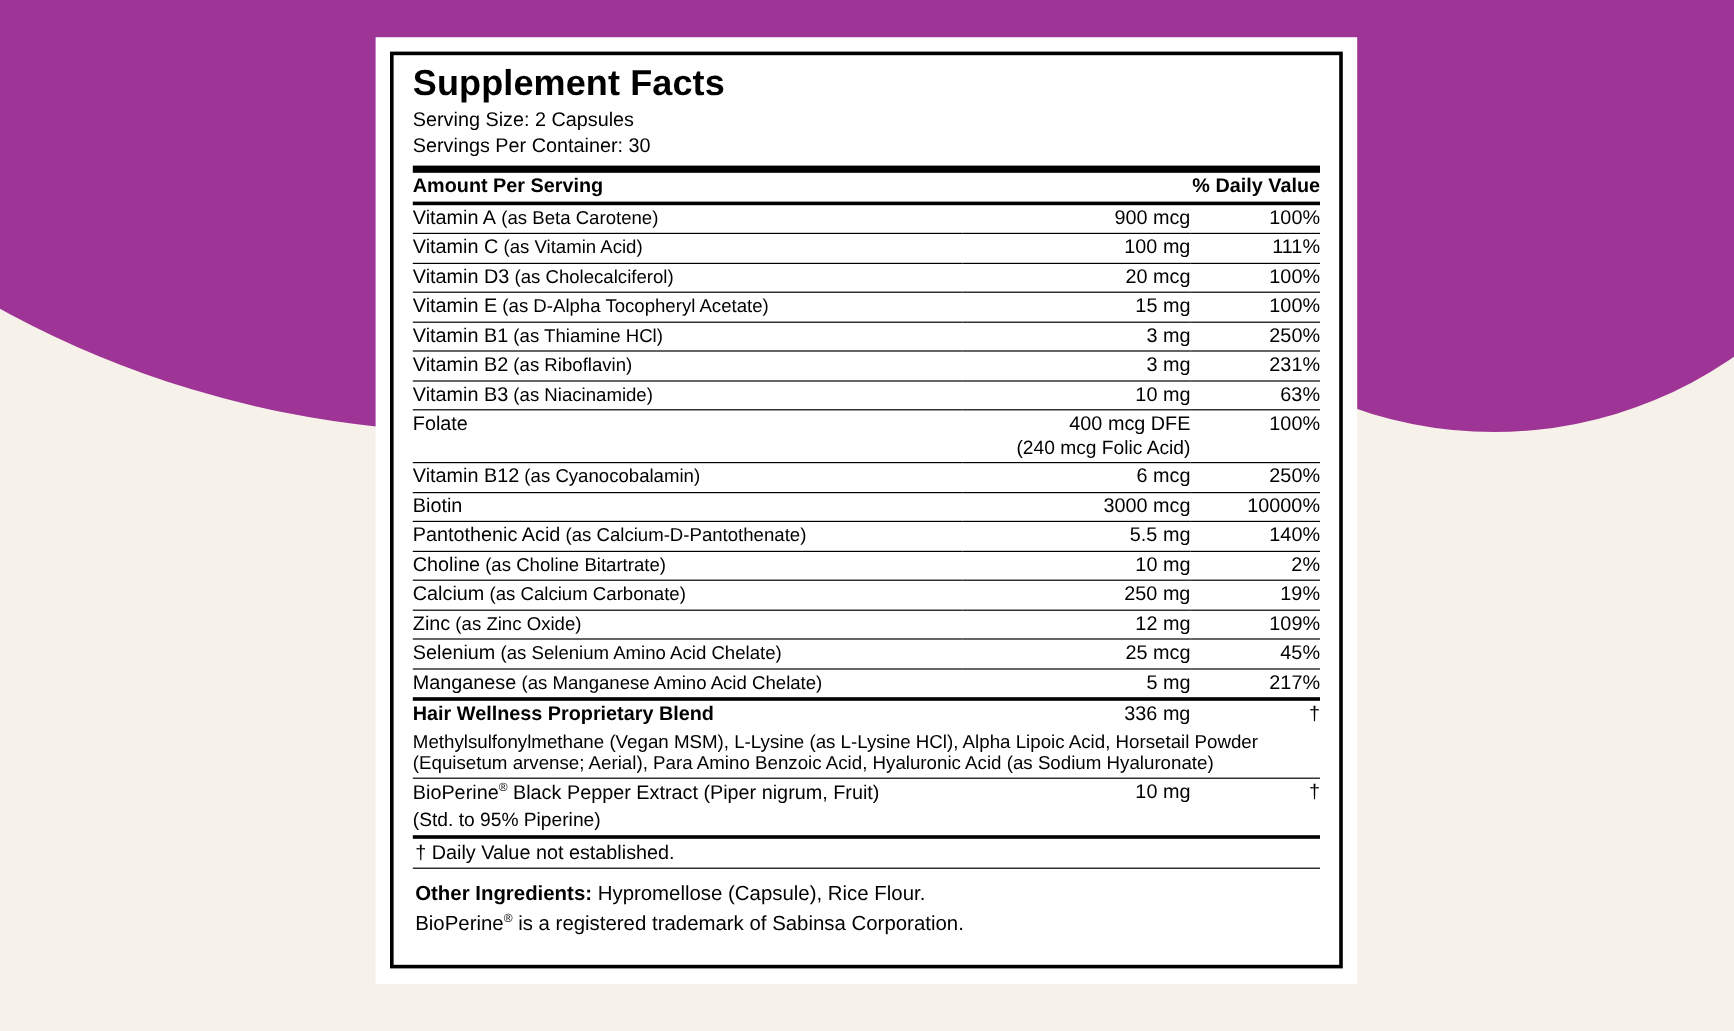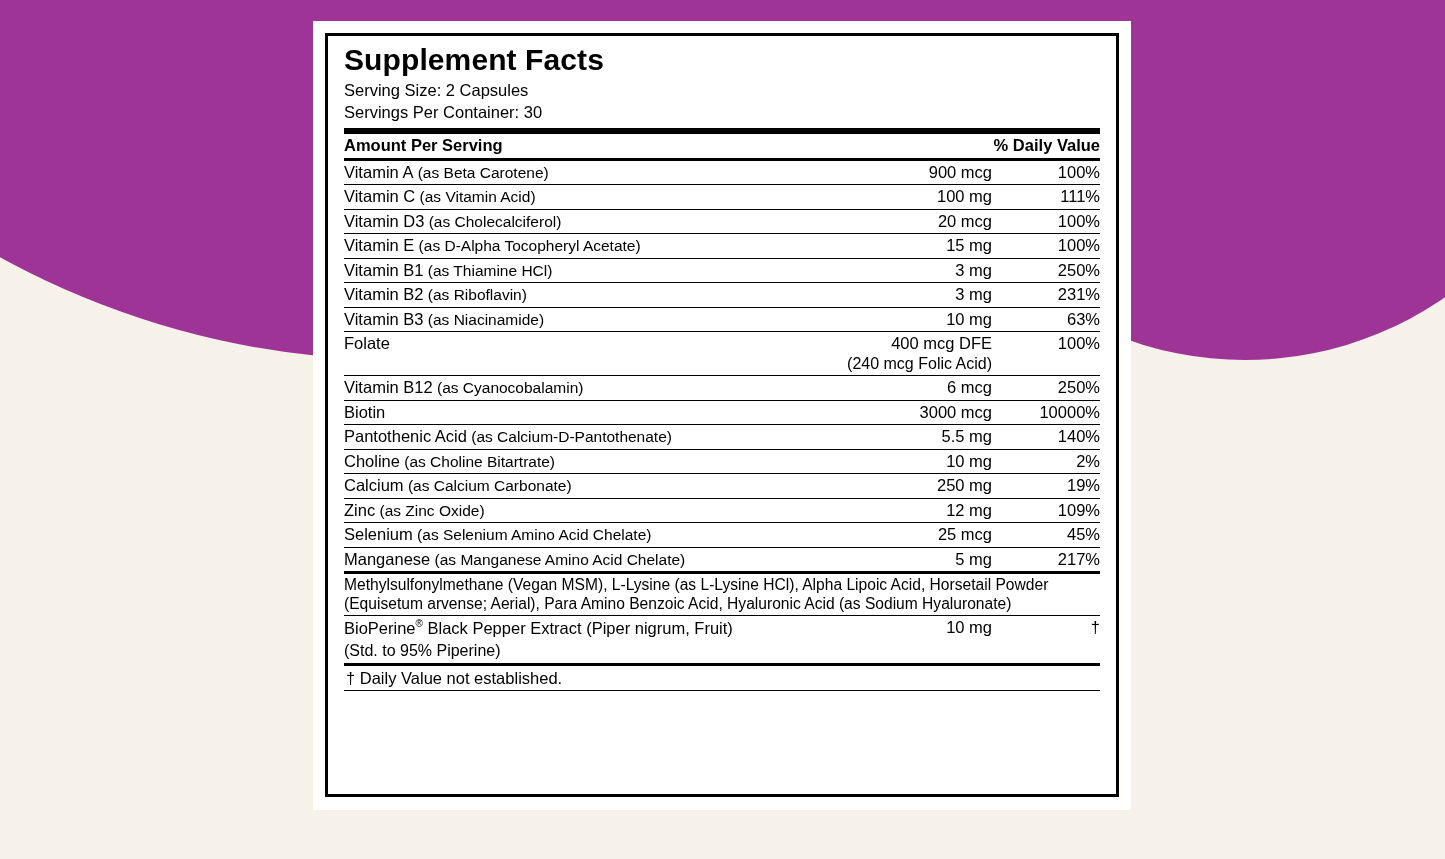--- a/index.html
+++ b/index.html
@@ -37,21 +37,21 @@
     width: 700px;
     height: 830px;
     background: #9e3596;
     border-radius: 0 0 350px 350px;
   }
 
   
   #panel {
     position: absolute;
     left: 313px;
-    top: 21px;
+    top: 31px;
     width: 818px;
     height: 789px;
     background: #ffffff;
     box-sizing: border-box;
   }
 
   #facts-box {
     position: absolute;
     left: 12px;
     top: 12px;
@@ -247,20 +247,25 @@
             <td class="dv">217%</td>
           </tr>
         </tbody>
     </table>
 
     <div class="rule-med"></div>
 
     <table class="sf">
       <tbody>
         <tr>
+          <td class="nm blend-name">Hair Wellness Proprietary Blend</td>
+          <td class="amt">336 mg</td>
+          <td class="dv">†</td>
+        </tr>
+        <tr>
           <td colspan="3" class="blend-body">
             <span>Methylsulfonylmethane (Vegan MSM), L-Lysine (as L-Lysine HCl), Alpha Lipoic Acid, Horsetail Powder</span><br>
             <span>(</span><span class="ital">Equisetum arvense</span><span>; Aerial), Para Amino Benzoic Acid, Hyaluronic Acid (as Sodium Hyaluronate)</span>
           </td>
         </tr>
       </tbody>
     </table>
 
     <div class="rule-thin"></div>
 
@@ -276,15 +281,19 @@
         </tr>
       </tbody>
     </table>
 
     <div class="rule-med"></div>
 
     <div class="footnote">† Daily Value not established.</div>
 
     <div class="rule-thin"></div>
 
+    <div class="other">
+      <b>Other Ingredients:</b><span> Hypromellose (Capsule), Rice Flour.</span><br>
+      <span>BioPerine</span><span class="sup">®</span><span> is a registered trademark of Sabinsa Corporation.</span>
+    </div>
 
   </div>
 </div>
 
 </body></html>

